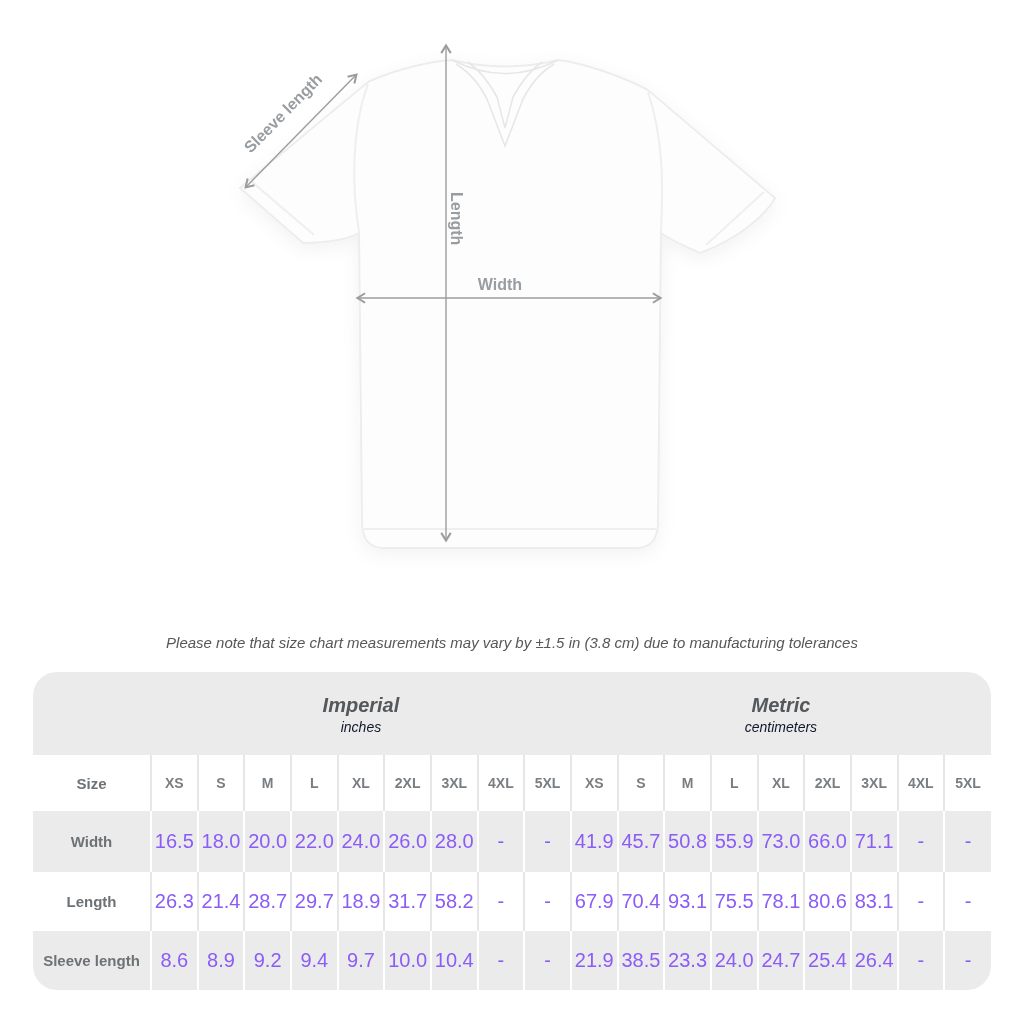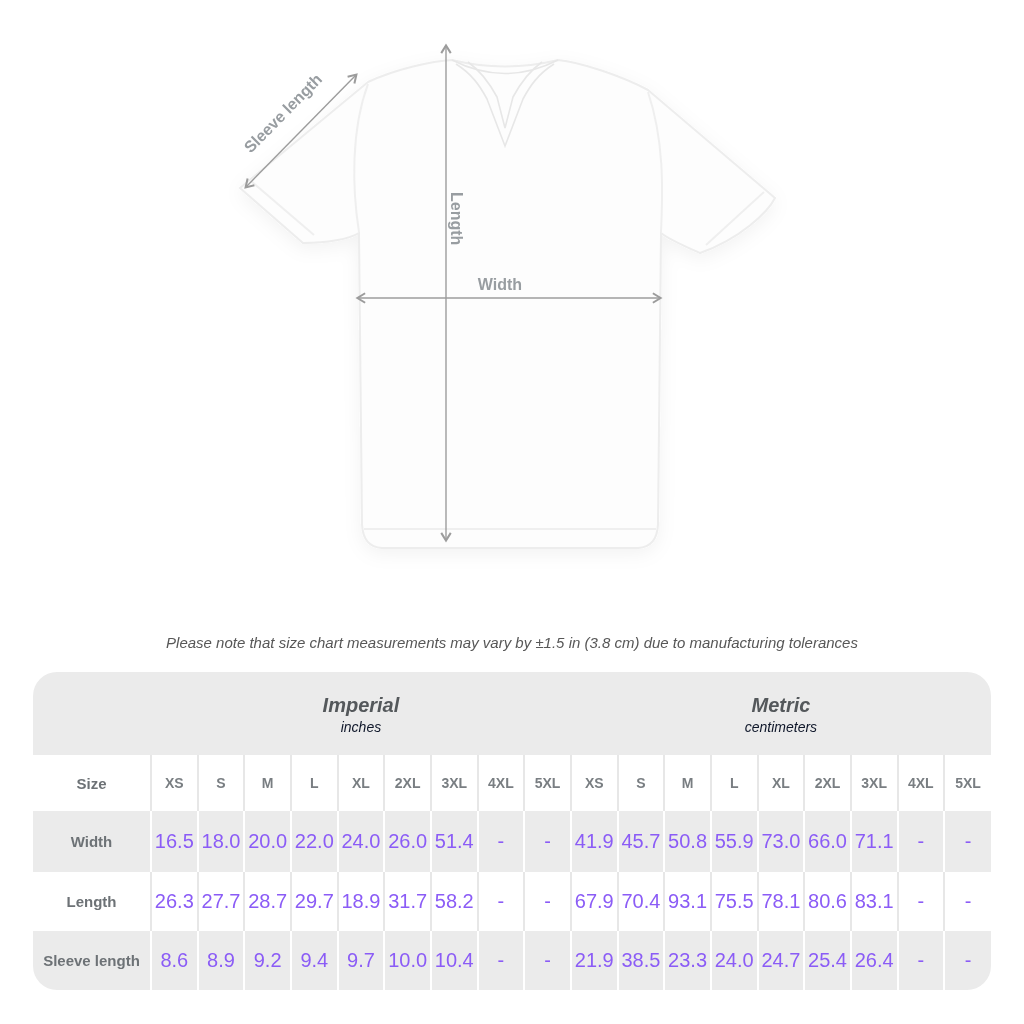--- a/index.html
+++ b/index.html
@@ -144,37 +144,37 @@
         </thead>
       <tbody>
           <tr class="data r0 g">
             <th>Width</th>
             <td class="sep">16.5</td>
             <td class="sep">18.0</td>
             <td class="sep">20.0</td>
             <td class="sep">22.0</td>
             <td class="sep">24.0</td>
             <td class="sep">26.0</td>
-            <td class="sep">51.4</td>
+            <td class="sep">28.0</td>
             <td class="sep">-</td>
             <td class="sep">-</td>
             <td class="sep">41.9</td>
             <td class="sep">45.7</td>
             <td class="sep">50.8</td>
             <td class="sep">55.9</td>
             <td class="sep">73.0</td>
             <td class="sep">66.0</td>
             <td class="sep">71.1</td>
             <td class="sep">-</td>
             <td class="sep">-</td>
           </tr>
           <tr class="data r1 w">
             <th>Length</th>
             <td class="sep">26.3</td>
-            <td class="sep">27.7</td>
+            <td class="sep">21.4</td>
             <td class="sep">28.7</td>
             <td class="sep">29.7</td>
             <td class="sep">18.9</td>
             <td class="sep">31.7</td>
             <td class="sep">58.2</td>
             <td class="sep">-</td>
             <td class="sep">-</td>
             <td class="sep">67.9</td>
             <td class="sep">70.4</td>
             <td class="sep">93.1</td>

